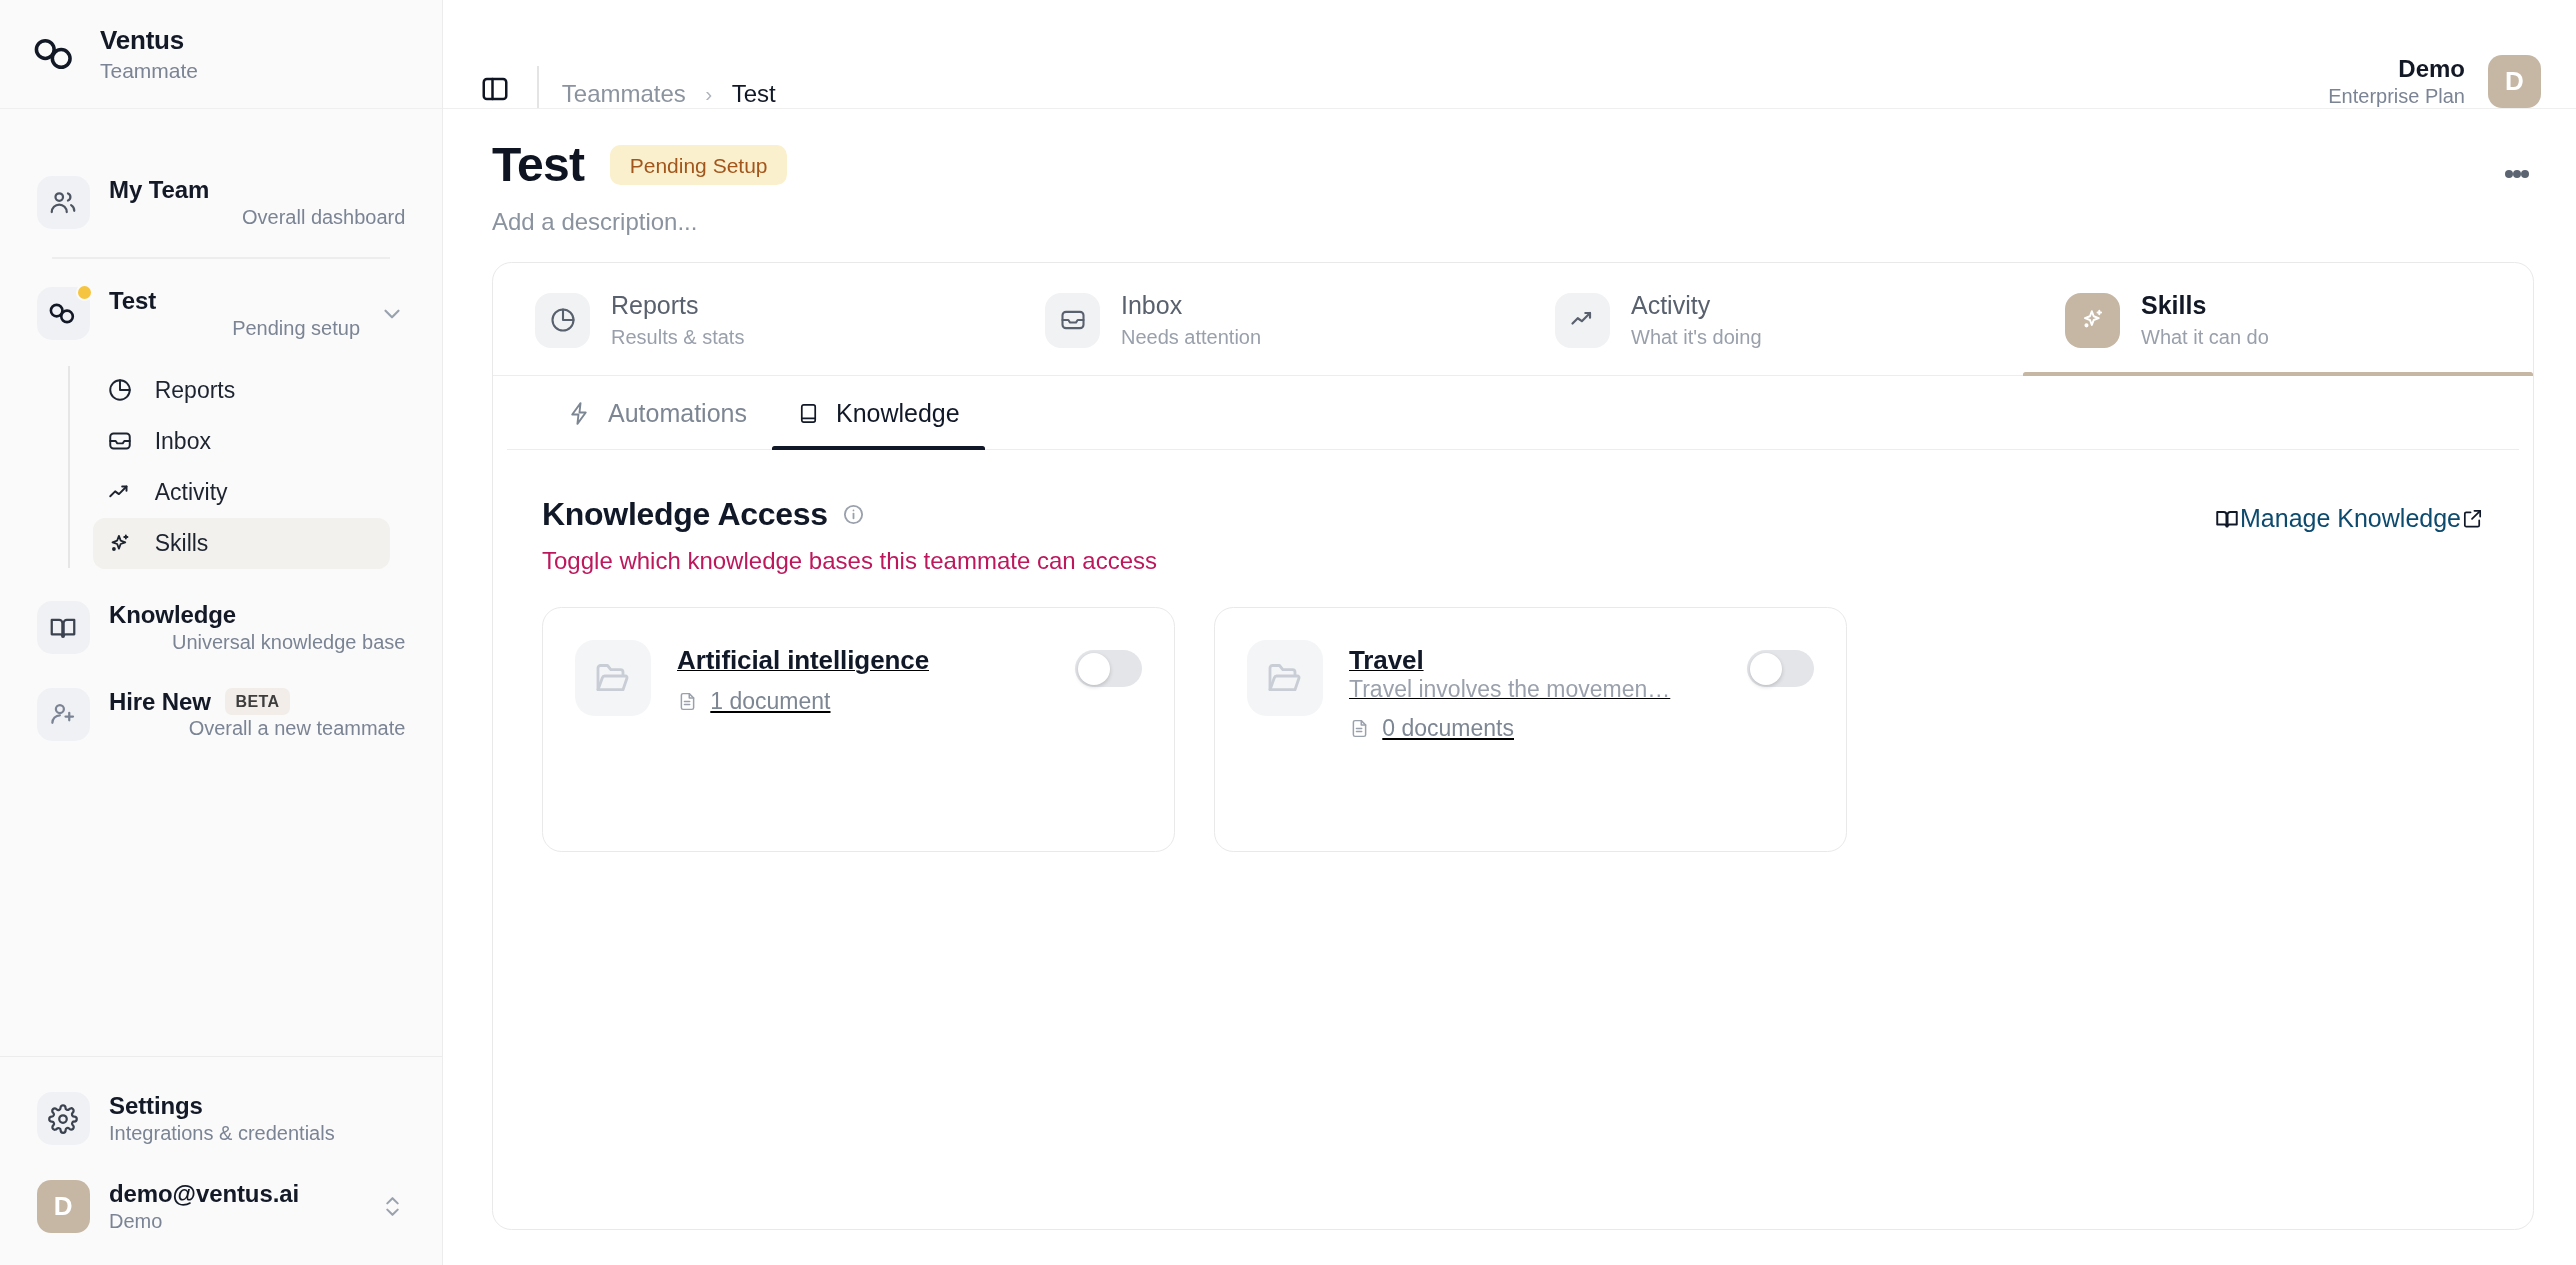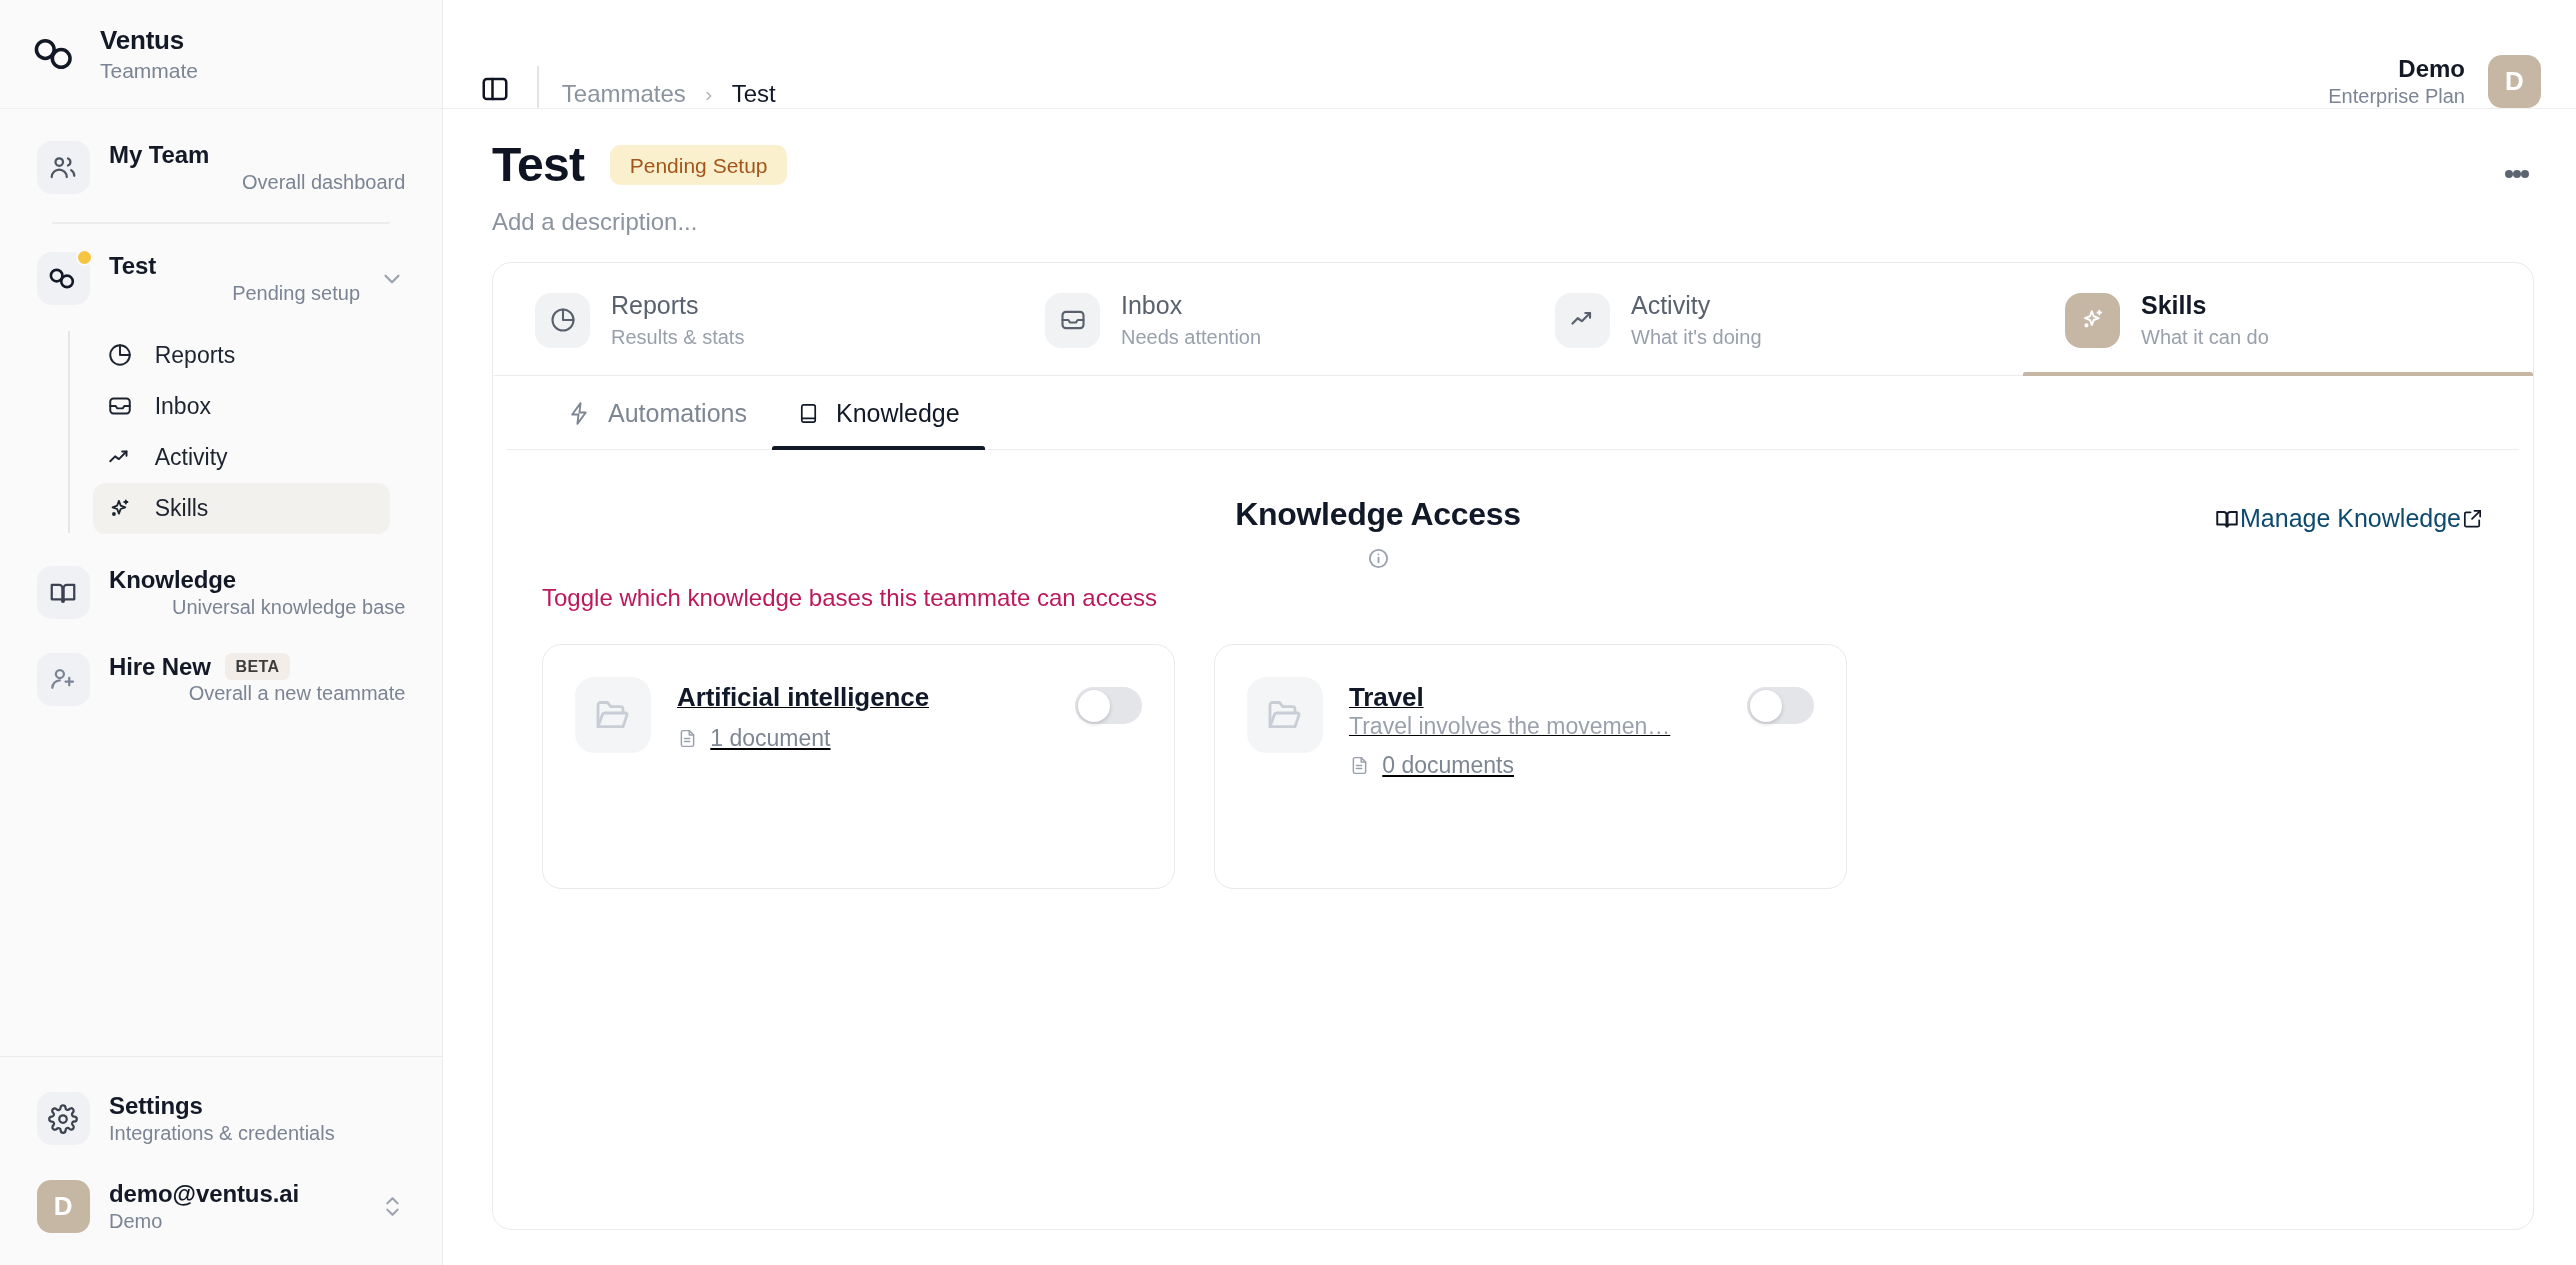--- a/index.html
+++ b/index.html
@@ -12,20 +12,21 @@
   }
   .app { display: flex; width: 2576px; height: 1265px; }
 
   
   .sidebar {
     width: 443px; height: 1265px;
     background: #fafafa;
     border-right: 1.8px solid #ececec;
     display: flex; flex-direction: column;
     flex: 0 0 443px;
+    gap: 35px;
   }
   .brand {
     height: 109px; display: flex; align-items: center;
     padding: 0 30px; gap: 21px;
     border-bottom: 1.8px solid #efefef;
   }
   .brand-logo { width: 49px; height: 49px; display:flex; align-items:center; justify-content:center; }
   .brand-text { display: flex; flex-direction: column; justify-content:center; gap: 2.6px; }
   .brand-title { font-size: 26px; font-weight: 700; color: #131926; letter-spacing: -0.2px; }
   .brand-sub { font-size: 21px; color: #7b8494; }
@@ -145,21 +146,21 @@
     display:flex; align-items:center; gap: 16px;
     padding: 23px 25px 21px 25px; cursor:pointer; position:relative;
     font-size: 25px; color: #7d8693;
   }
   .sub-tab.sel { color: #111827; font-weight: 500; }
   .sub-tab-underline { position:absolute; left: 0; right: 0; bottom: -1.8px; height: 4.4px; background:#111827; border-radius: 2.6px 2.6px 0 0;}
 
   .kb-area { padding: 46px 49px 0 49px; }
   .kb-head { display:flex; align-items:flex-start; }
   .kb-head-left { flex: 1 1 auto; }
-  .kb-title { display:flex; align-items:center; gap: 14px; flex-direction: column; }
+  .kb-title { display:flex; align-items:center; gap: 14px; }
   .kb-title-text { font-size: 32px; font-weight: 700; color: #111827; letter-spacing: -0.3px; }
   .kb-subtitle { margin-top: 14px; font-size: 24px; color: #be185d; }
   .kb-count { margin-top: 32px; font-size: 21px; color: #7d8693; }
   .manage-link {
     display:flex; align-items:center; gap: 0; cursor:pointer;
     font-size: 25px; color: #0c4a6e; margin-top: 8.8px; white-space: nowrap;
   }
 
   .kb-grid { display:flex; gap: 39px; margin-top: 32px; flex-wrap: wrap; }
   .kb-card {

